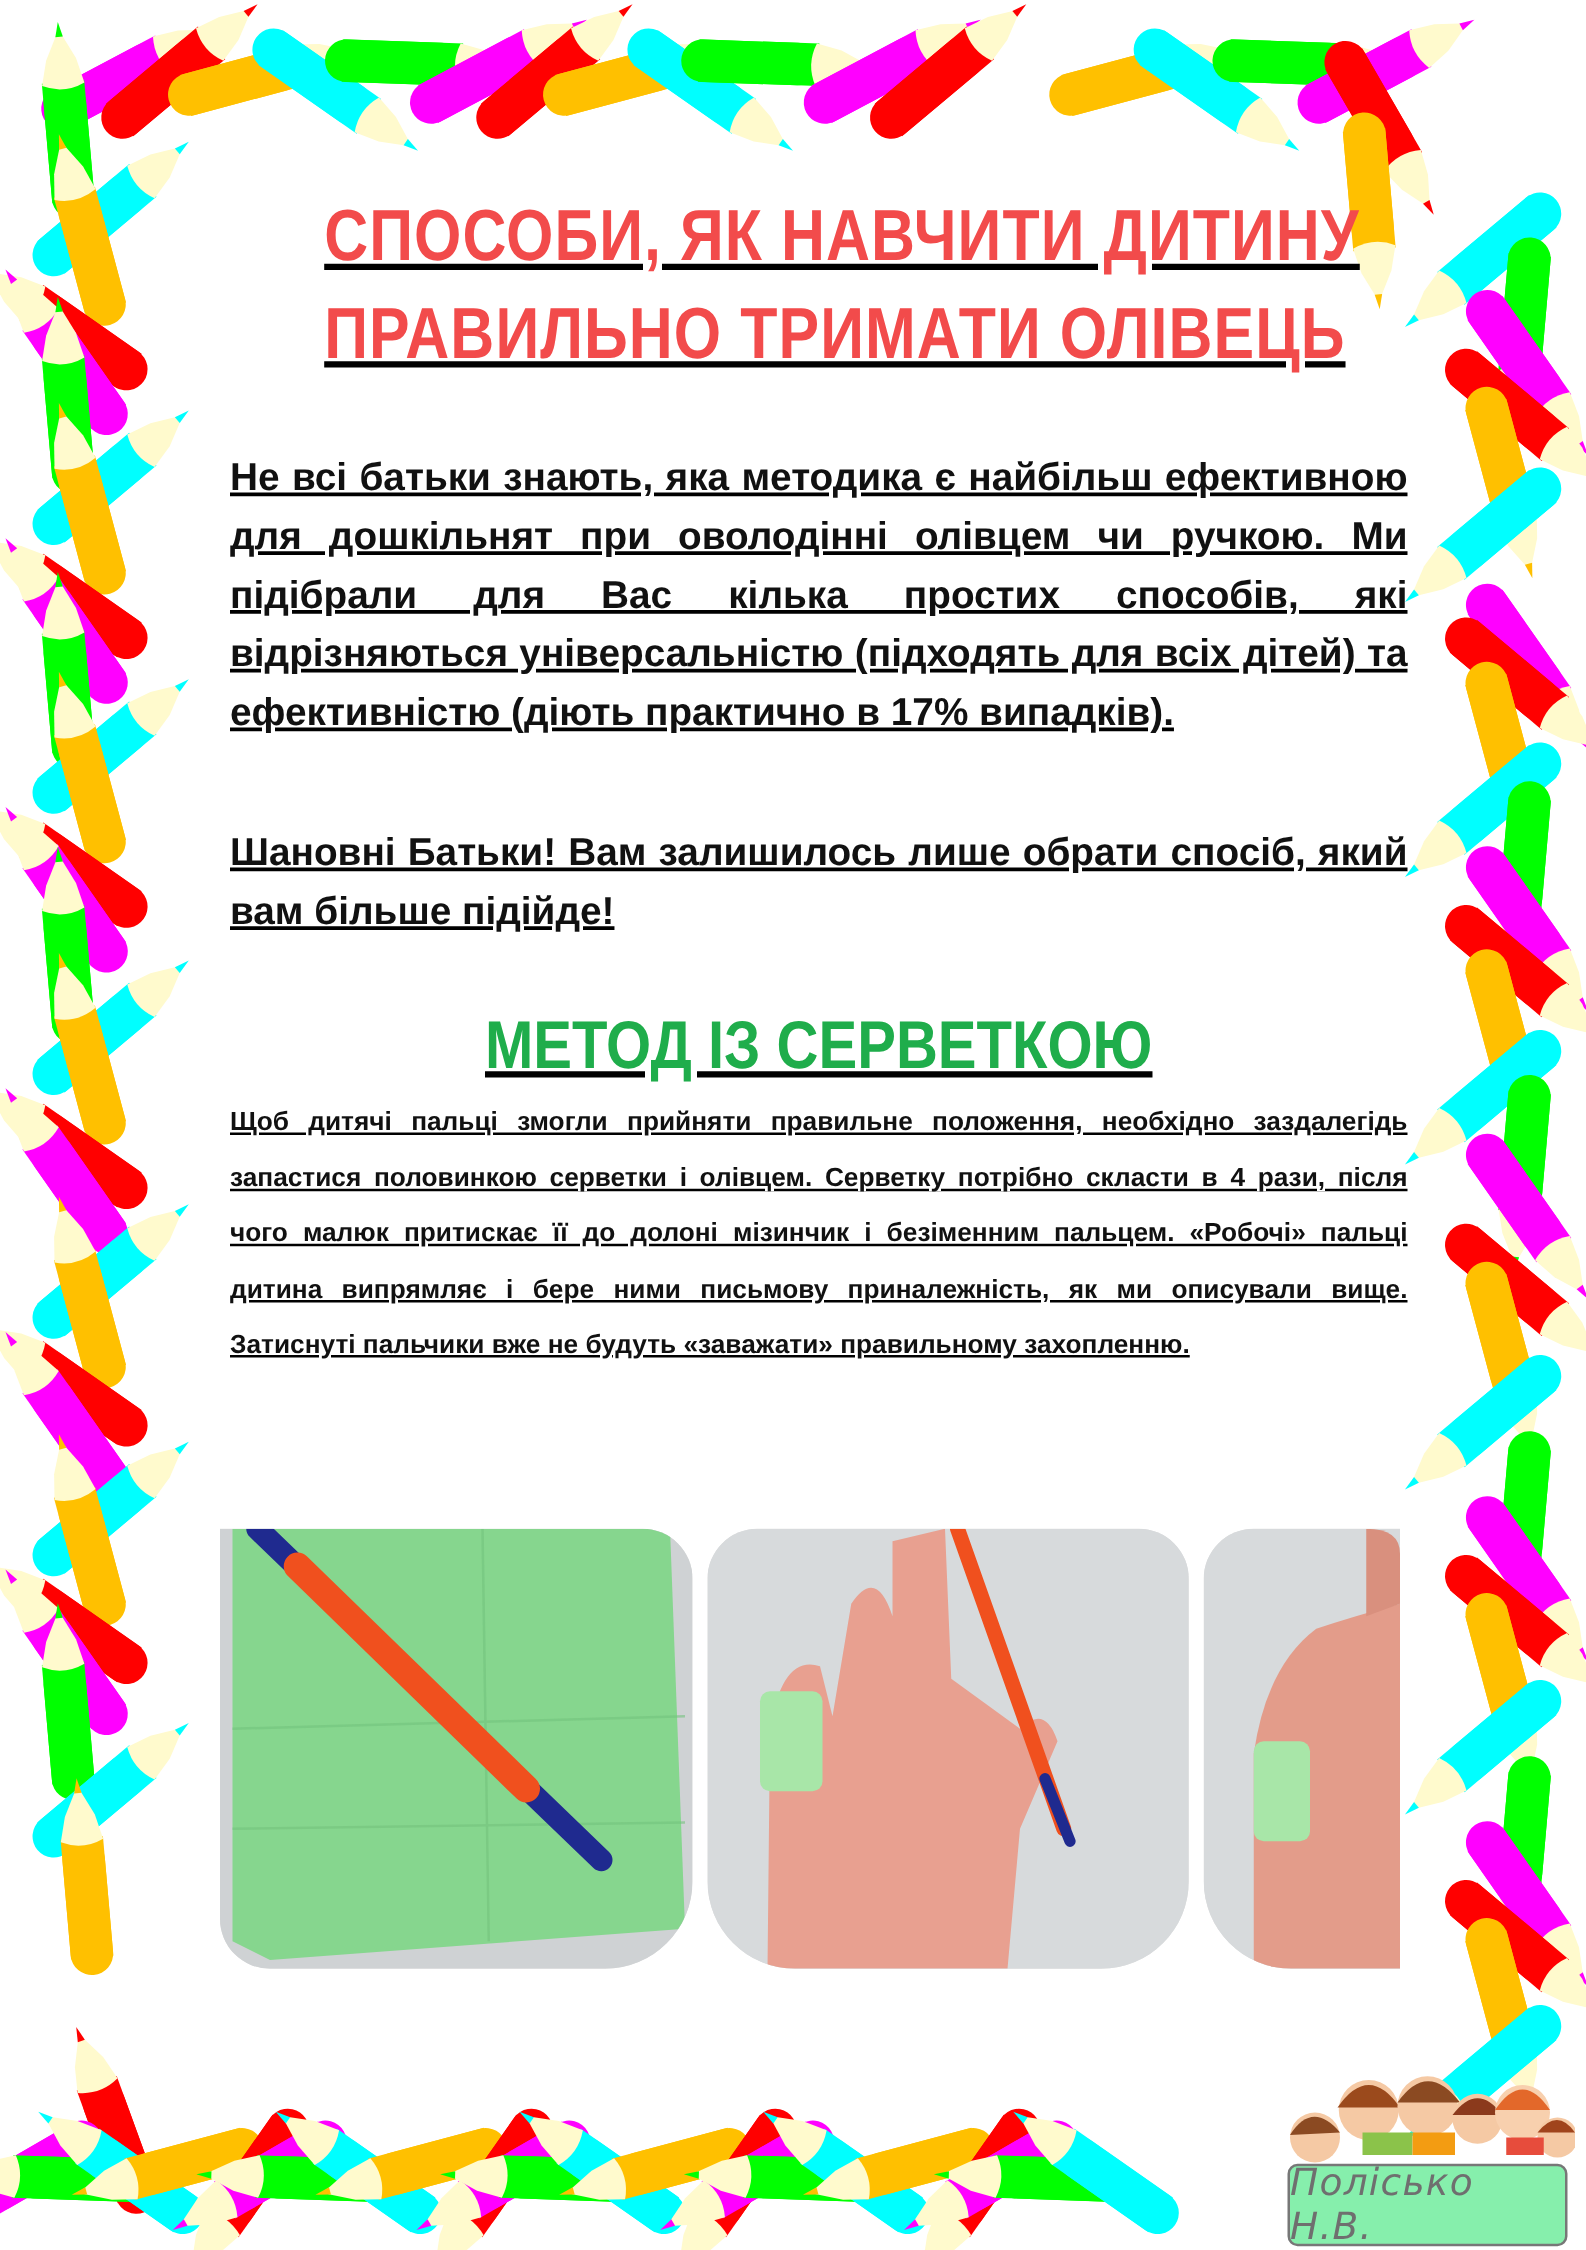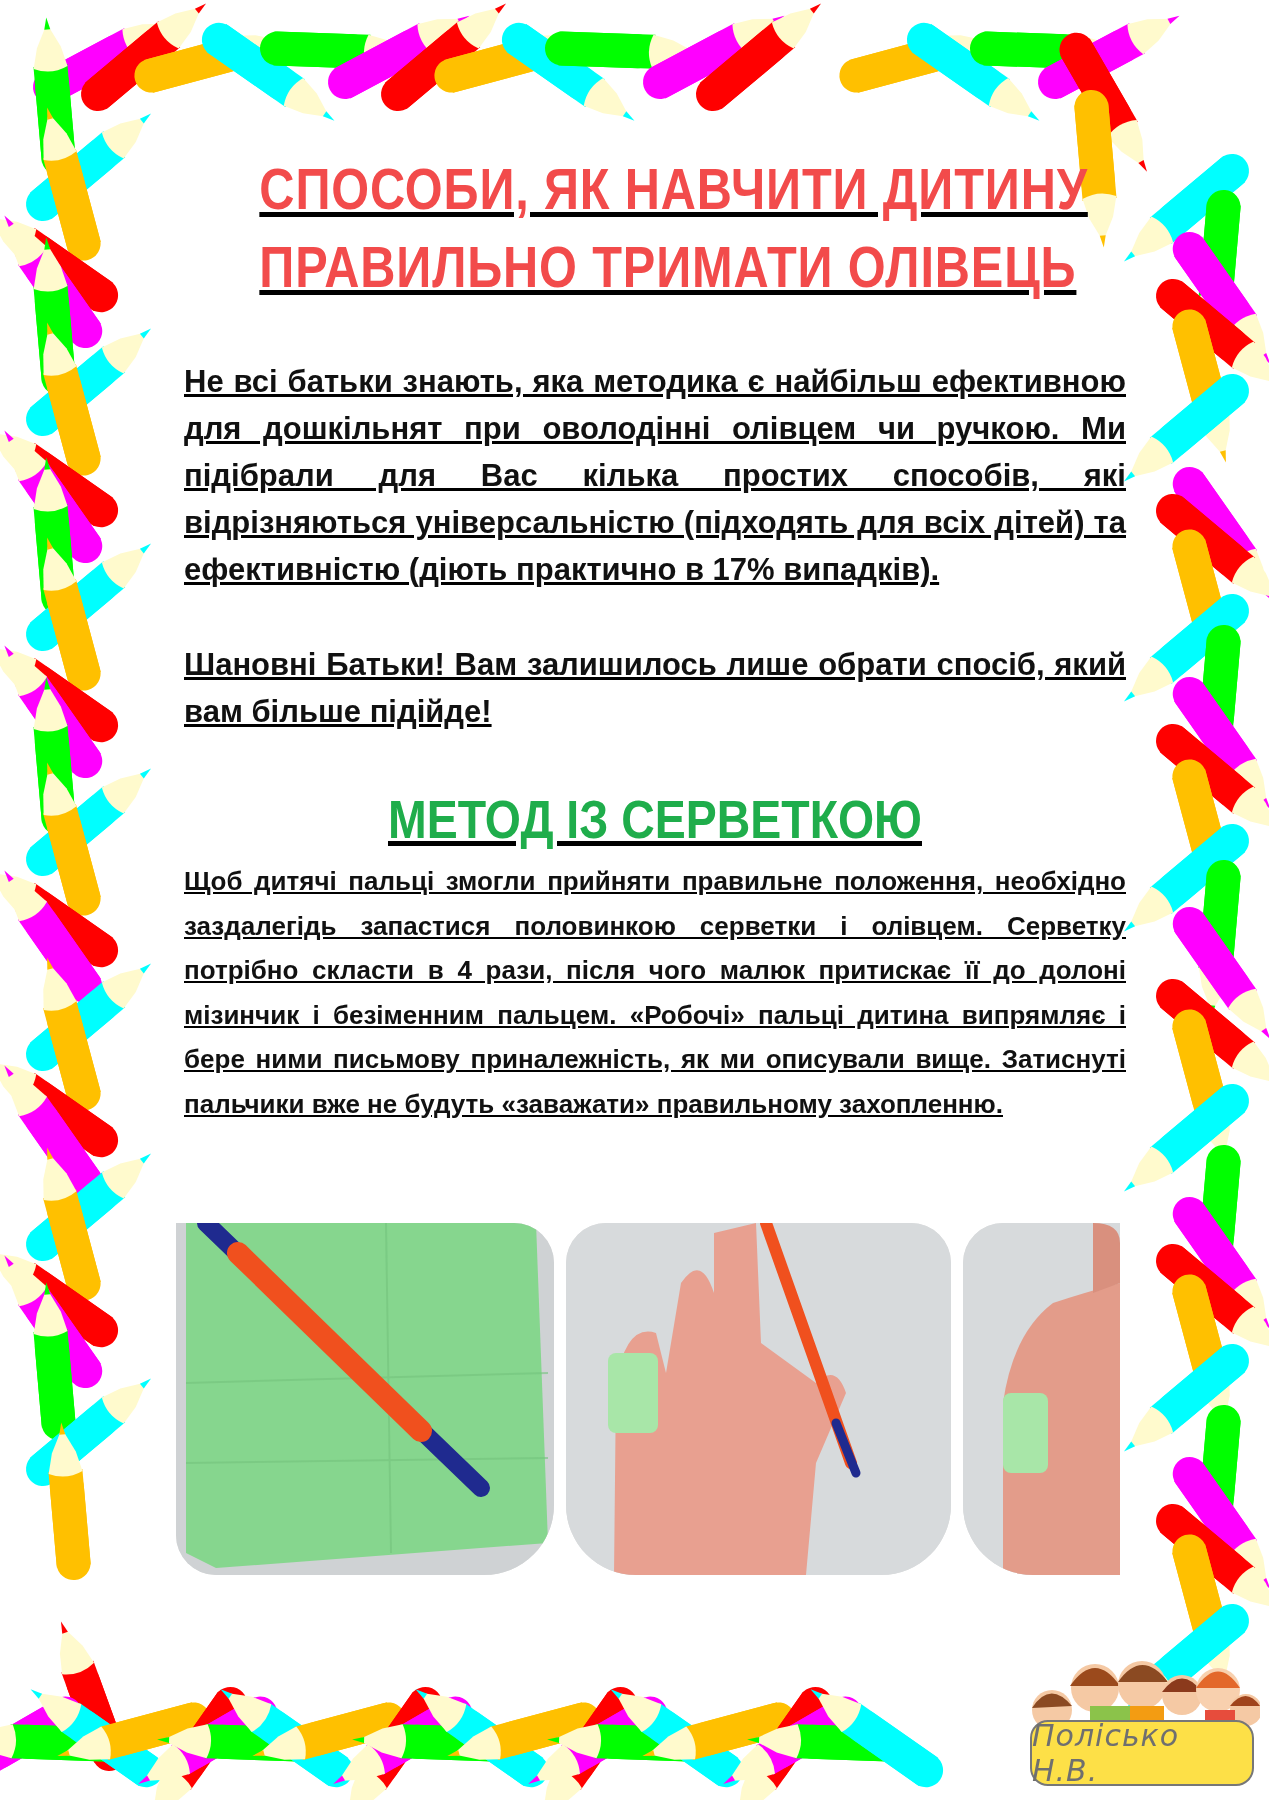--- a/index.html
+++ b/index.html
@@ -44,23 +44,23 @@
     .para {
       font-weight: bold;
       color: #111;
       font-size: 31px;
       line-height: 47px;
       text-align: justify;
       text-align-last: left;
       margin: 0;
     }
     .para-intro { margin-top: 52px; }
-    .para-greet { margin-top: 48px; }
+    .para-greet { margin-top: 65px; }
     .para-method {
-      font-size: 26px;
+      font-size: 21px;
       line-height: 44.5px;
       margin-top: 4px;
     }
     .section-title {
       margin: 48px 0 0 0;
       text-align: center;
       font-weight: bold;
       font-size: 54px;
       line-height: 72px;
       transform: scaleX(0.86);
@@ -89,26 +89,26 @@
     .logo {
       position: absolute;
       left: 990px;
       top: 1640px;
       width: 270px;
       height: 155px;
     }
     .logo-plate {
       position: absolute;
       left: 40px;
-      top: 80px;
+      top: 91px;
       width: 220px;
       height: 62px;
       border: 2px solid #777;
-      border-radius: 18px;
-      background: #fde047;
+      border-radius: 8px;
+      background: #86efac;
       display: flex;
       align-items: center;
       justify-content: center;
       font-family: "DejaVu Sans", sans-serif;
       font-style: italic;
       font-size: 30px;
       color: #6f6f6f;
       letter-spacing: 1px;
     }
   </style>

